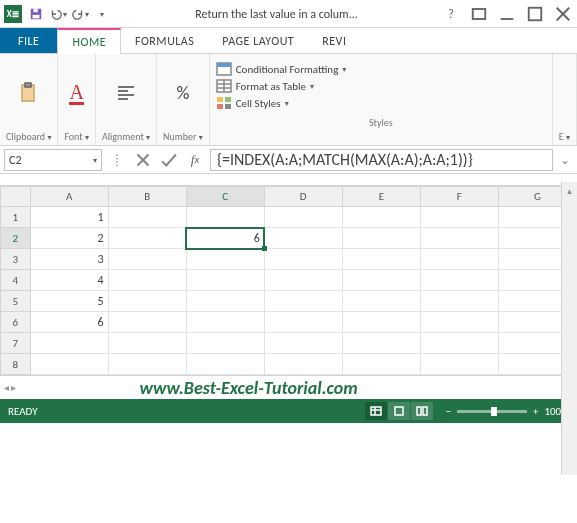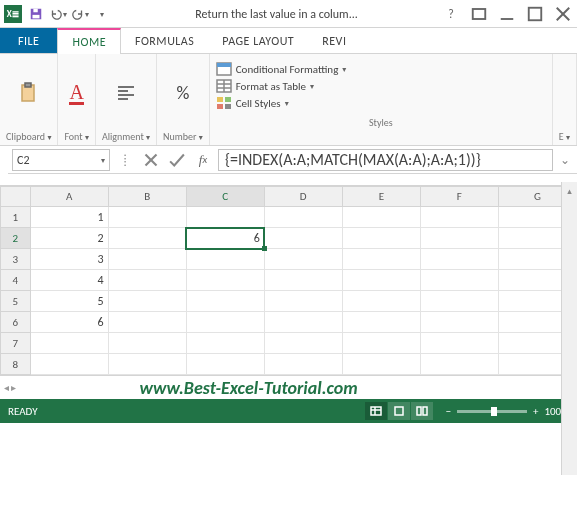--- a/index.html
+++ b/index.html
@@ -28,21 +28,21 @@
 .group-label { font-size: 10px; color: #777; text-align: center; padding: 2px 0; }
 .big-btn { display: flex; flex-direction: column; align-items: center; gap: 2px; padding: 2px 4px; cursor: pointer; }
 .big-btn .icon { width: 24px; height: 24px; }
 .drop-arrow { font-size: 8px; color: #666; }
 .styles-group { flex: 1; }
 .styles-list { display: flex; flex-direction: column; gap: 3px; padding: 4px 0; }
 .style-item { display: flex; align-items: center; gap: 4px; font-size: 11px; cursor: pointer; }
 .style-item .mini { width: 16px; height: 14px; }
 
 
-.formula-row { height: 28px; display: flex; align-items: center; border-bottom: 1px solid #d4d4d4; background: #fff; padding: 2px 4px; gap: 4px; margin-left: 8px; }
+.formula-row { height: 28px; display: flex; align-items: center; border-bottom: 1px solid #d4d4d4; background: #fff; padding: 2px 4px; gap: 4px; }
 .name-box { width: 98px; height: 22px; border: 1px solid #c3c3c3; display: flex; align-items: center; padding: 0 4px; font-size: 12px; justify-content: space-between; }
 .fb-btn { width: 22px; height: 22px; display: flex; align-items: center; justify-content: center; color: #888; }
 .fx { font-style: italic; font-family: 'Times New Roman', serif; font-size: 13px; color: #666; }
 .formula-input { flex: 1; height: 22px; border: 1px solid #c3c3c3; padding: 0 6px; font-size: 16px; display: flex; align-items: center; }
 .fb-expand { width: 16px; display:flex; align-items:center; justify-content:center; color:#888;}
 
 
 .spacer { height: 12px; background: #fff; border-bottom: 1px solid #d4d4d4; }
 
 

